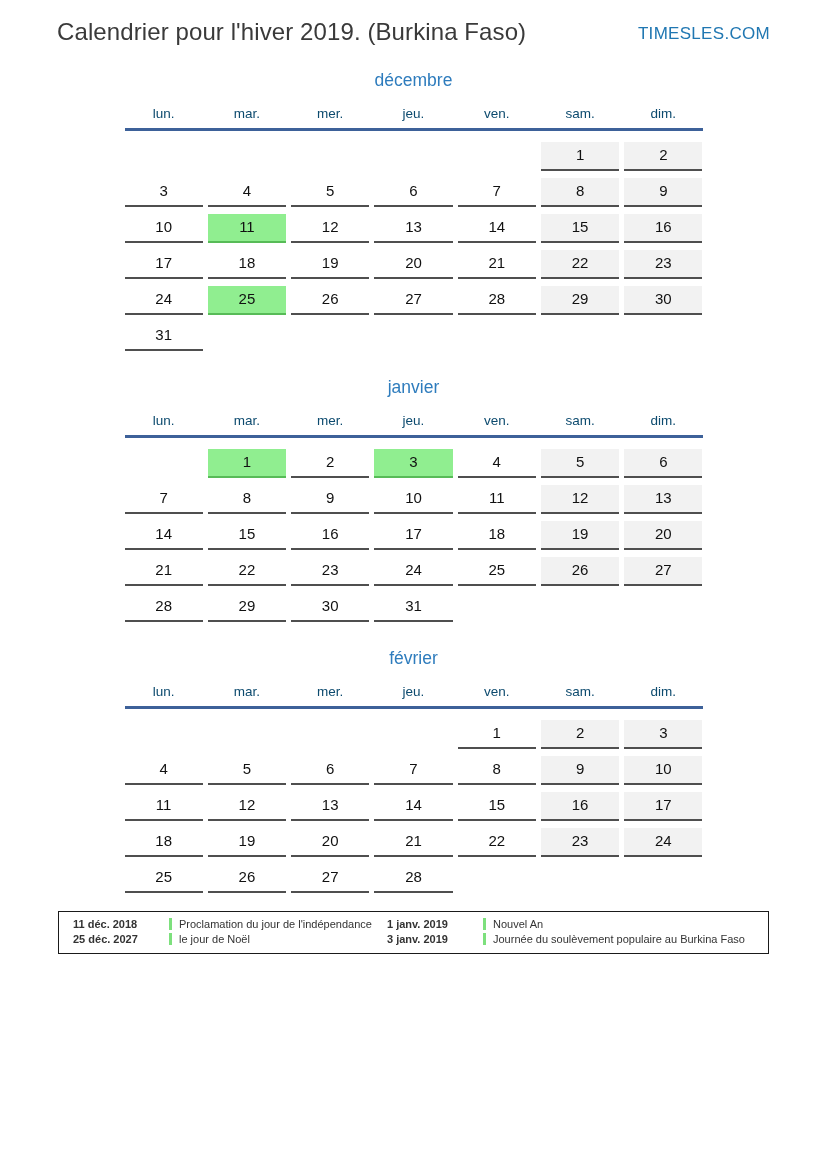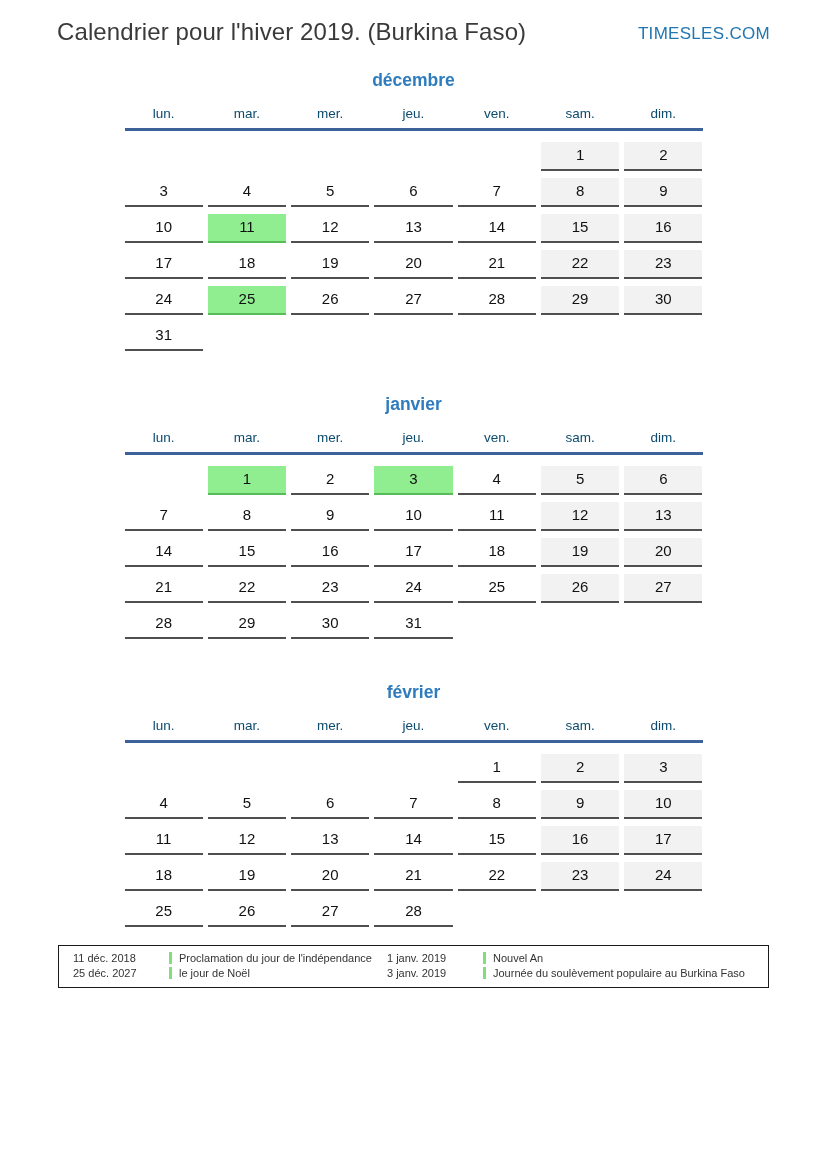--- a/index.html
+++ b/index.html
@@ -29,25 +29,25 @@
     font-size: 17px;
     color: #2077b2;
     text-decoration: none;
     letter-spacing: 0.3px;
     padding-bottom: 2px;
   }
 
   
   .calendar-wrap { width: 578px; margin: 0 auto; }
   .month { margin-top: 24px; }
-  .month + .month { margin-top: 43px; }
+  .month + .month { margin-top: 26px; }
   .month-title {
     text-align: center;
     font-size: 17.5px;
-    font-weight: bold;
+    font-weight: normal;
     color: #2e7cbd;
     margin-bottom: 15px;
   }
   .weekdays {
     display: grid;
     grid-template-columns: repeat(7, 1fr);
     column-gap: 5px;
     margin-bottom: 7px;
   }
   .wd {
@@ -84,21 +84,21 @@
     margin: 18px auto 0;
     border: 1.5px solid #1a1a1a;
     padding: 6px 14px 8px;
     display: grid;
     grid-template-columns: 96px 218px 96px 1fr;
     row-gap: 3px;
     font-size: 11px;
     color: #333333;
     align-items: center;
   }
-  .lg-date { white-space: nowrap; }
+  .lg-date { white-space: nowrap; font-weight: bold; }
   .lg-label { display: flex; align-items: center; white-space: nowrap; }
   .bar {
     display: inline-block;
     width: 3px;
     height: 12px;
     background: #7de07d;
     margin-right: 7px;
     flex-shrink: 0;
   }
 </style>

